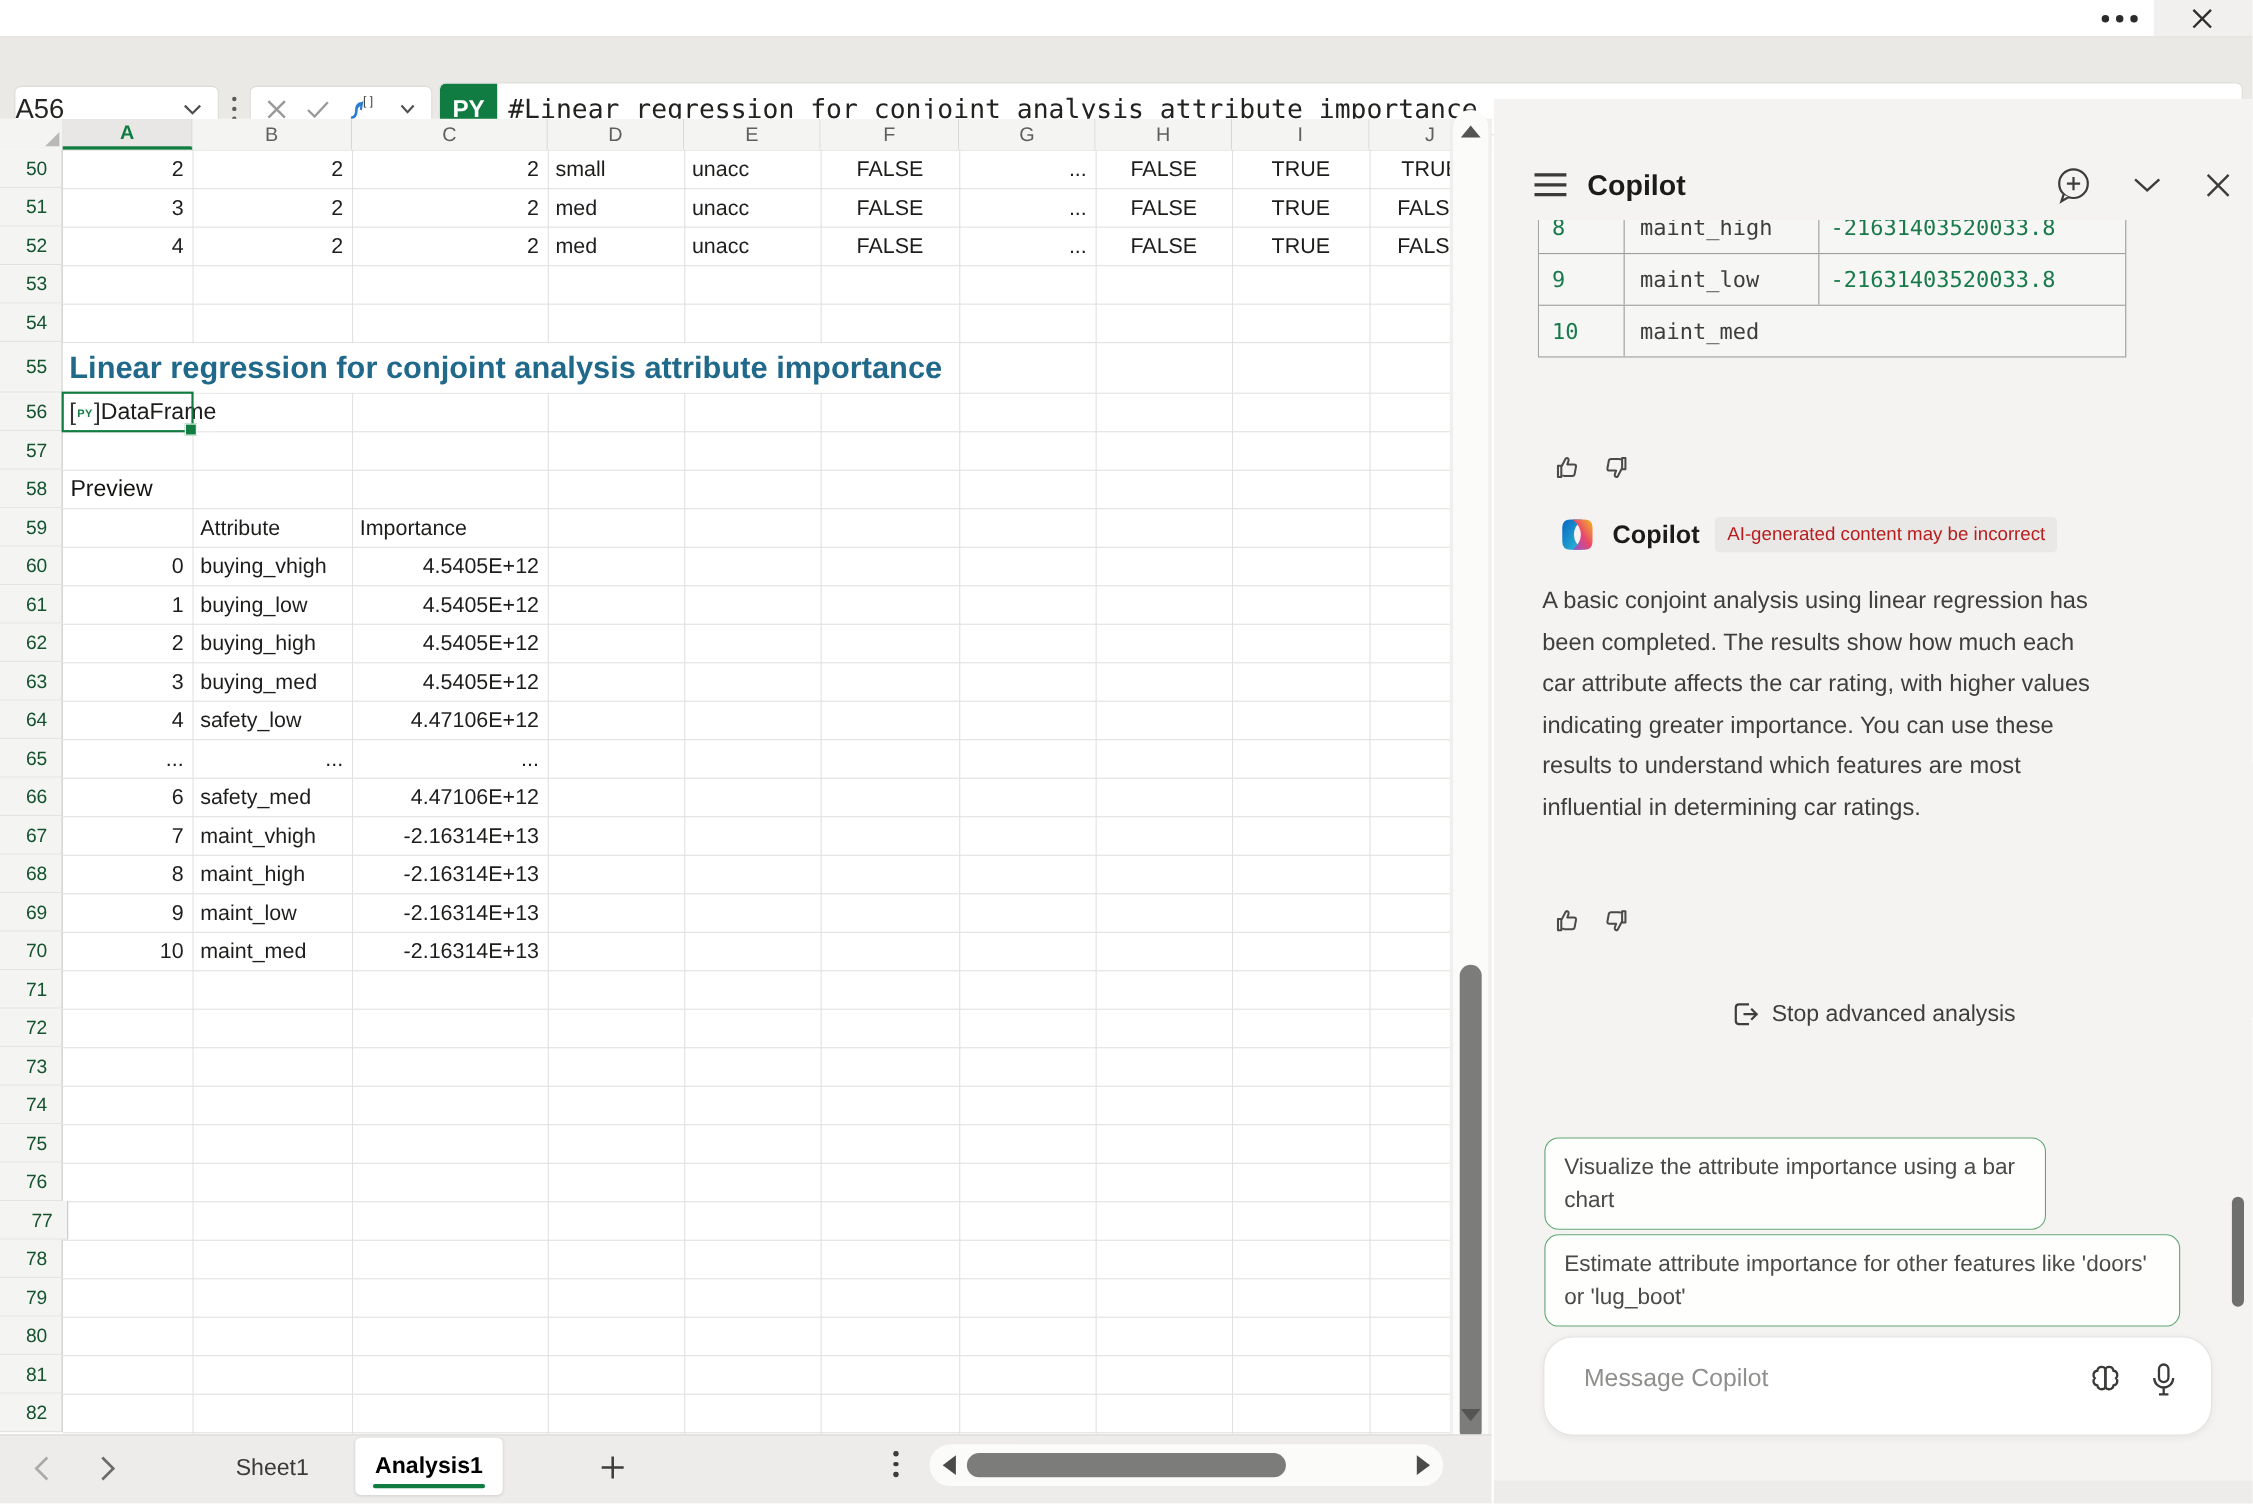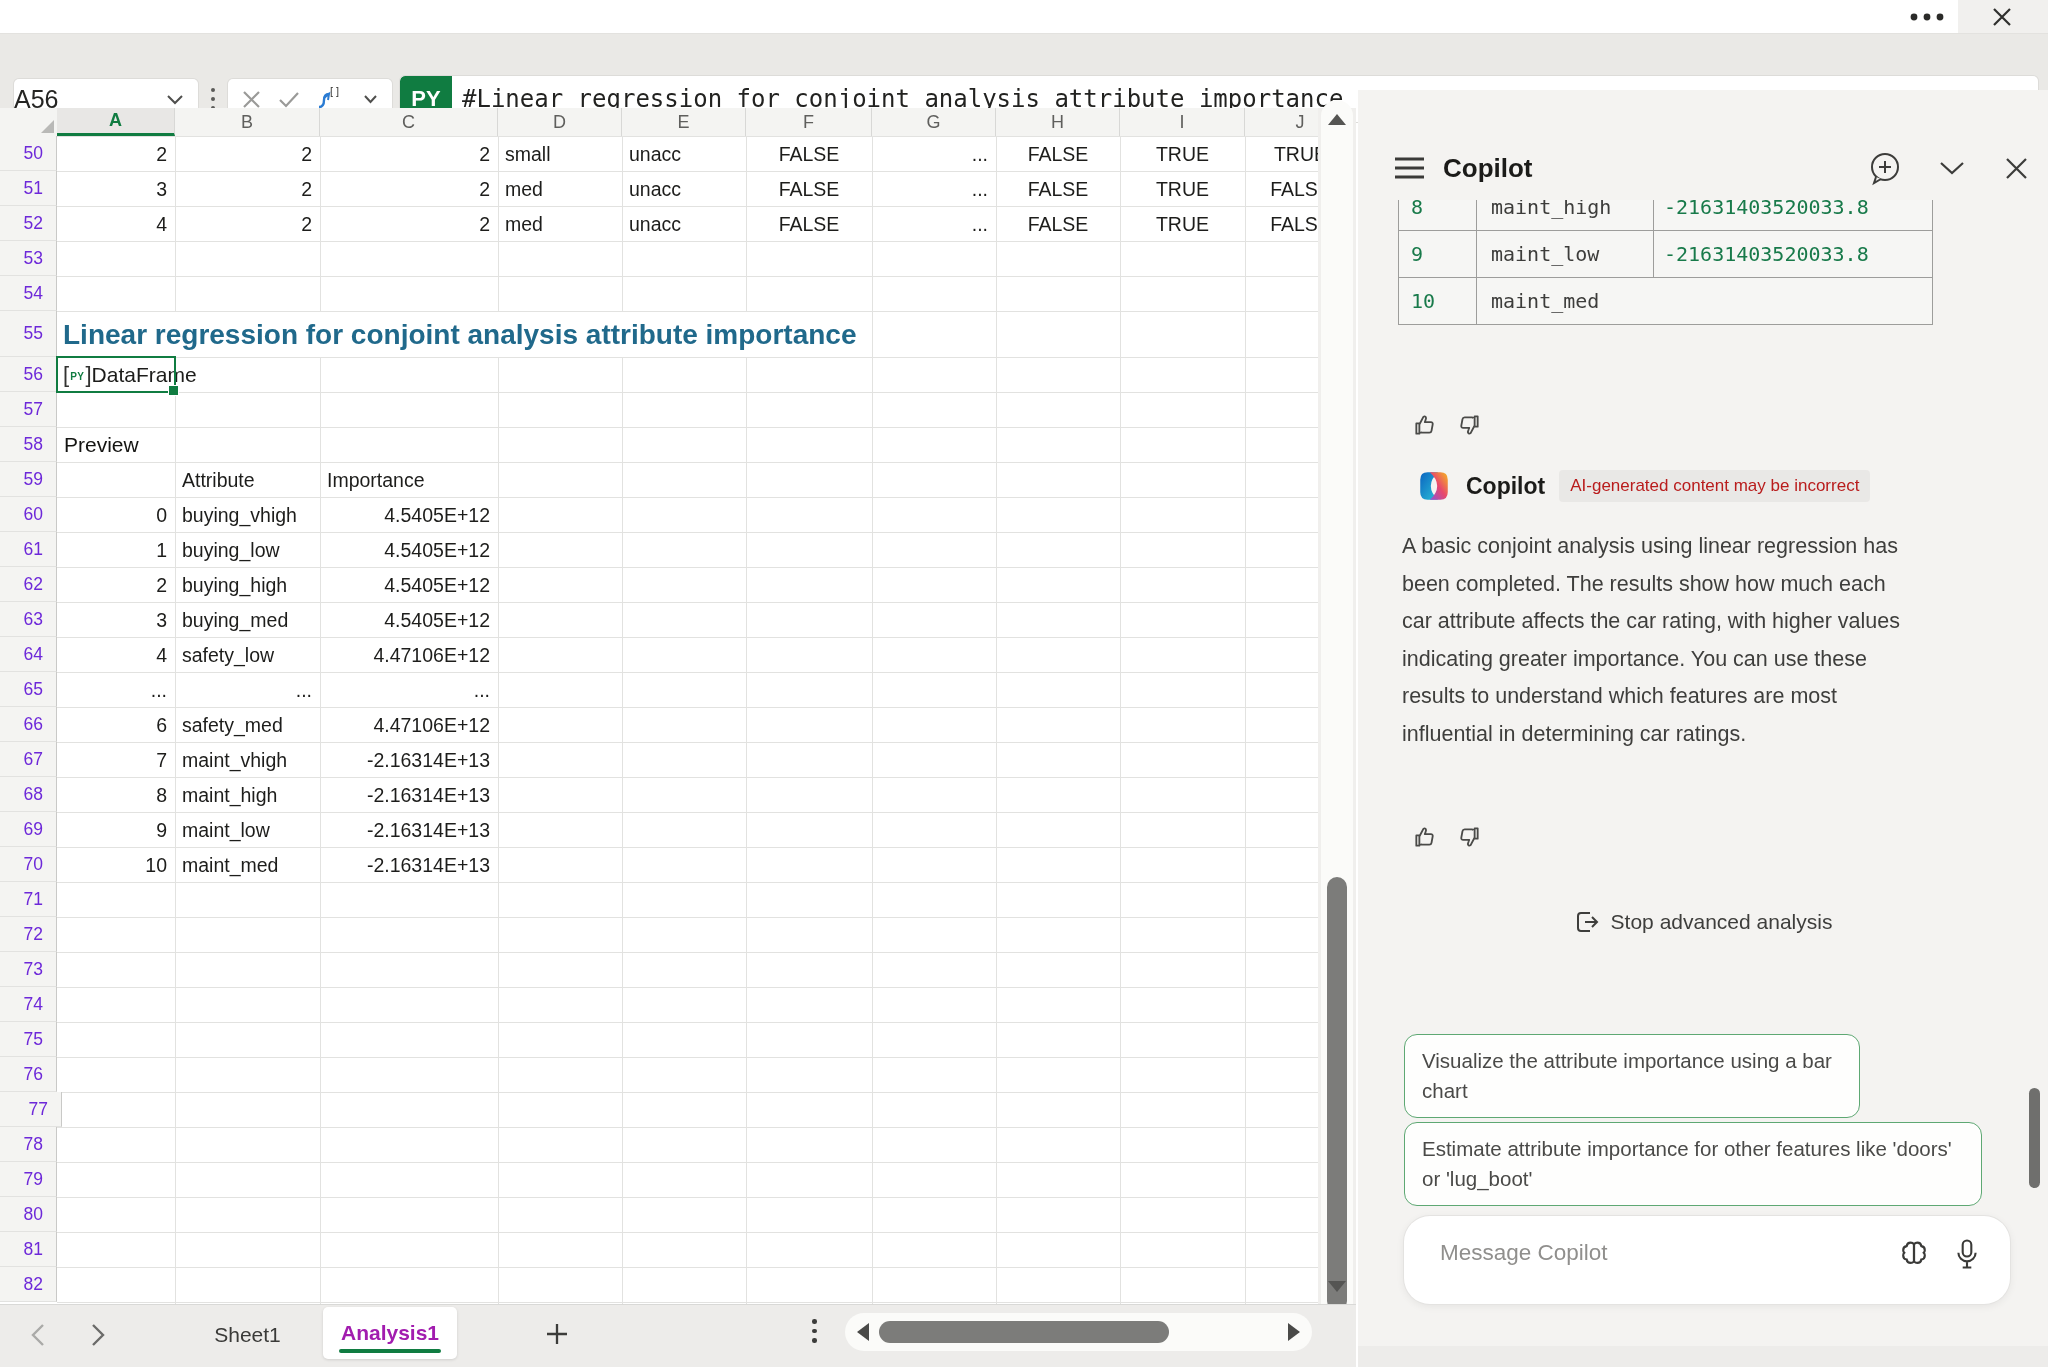--- a/index.html
+++ b/index.html
@@ -29,21 +29,21 @@
   #ftext{font-family:"DejaVu Sans Mono",monospace;font-size:24px;color:#222220;padding-left:10px;white-space:pre;flex:1;}
   #fchev{flex:0 0 44px;display:flex;justify-content:center;}
 
   
   #grid{left:0;top:108px;width:1356px;height:1196px;background:#fff;overflow:hidden;}
   .colhead{position:absolute;top:0;height:28px;background:#f4f4f2;display:flex;align-items:center;
            justify-content:center;font-size:18px;color:#5f5f5d;border-right:1px solid #d8d8d6;box-sizing:border-box;}
   .colhead.active{background:#e8e7e5;color:#107C41;font-weight:bold;border-bottom:3px solid #107C41;}
   #corner{position:absolute;left:0;top:0;width:57px;height:28px;background:#f4f4f2;border-right:1px solid #c9c9c7;}
   #corner:after{content:"";position:absolute;right:3px;bottom:3px;border-left:13px solid transparent;border-bottom:13px solid #b9b9b7;}
-  .rowhead{position:absolute;left:0;width:57px;background:#f4f4f2;font-size:17.5px;color:#6d28d9;
+  .rowhead{position:absolute;left:0;width:57px;background:#f4f4f2;font-size:17.5px;color:#14532d;
            display:flex;align-items:center;justify-content:flex-end;padding-right:13px;
            box-sizing:border-box;border-bottom:1px solid #e2e2e0;border-right:1px solid #c9c9c7;}
   .vline{position:absolute;width:1px;background:#e2e2e0;}
   .hline{position:absolute;height:1px;background:#e2e2e0;}
   .cell{position:absolute;font-size:19.5px;color:#1d1d1b;display:flex;align-items:center;
         box-sizing:border-box;white-space:nowrap;overflow:hidden;}
   .cell.r{justify-content:flex-end;padding-right:8px;}
   .cell.l{justify-content:flex-start;padding-left:7px;}
   .cell.c{justify-content:center;}
   #title-cell{position:absolute;background:#fff;font-size:28px;font-weight:bold;color:#20698b;
@@ -58,21 +58,21 @@
   
   #vsb{left:1318px;top:108px;width:38px;height:1196px;background:#f0efed;}
   #vsb .track{position:absolute;left:3px;top:-8px;width:32px;height:1248px;background:#fbfbf9;border-radius:16px;}
   #vsb .thumb{position:absolute;left:9px;top:769px;width:20px;height:434px;background:#7c7c7a;border-radius:10px;}
   .tri{width:0;height:0;position:absolute;}
 
   
   #tabbar{left:0;top:1304px;width:1356px;height:63px;background:#edecea;border-top:1px solid #d9d9d7;box-sizing:border-box;}
   .sheettab{position:absolute;top:0;height:52px;display:flex;align-items:center;justify-content:center;
             font-size:21px;color:#3a3a38;}
-  .sheettab.active{background:#fff;border-radius:5px;font-weight:bold;color:#a21caf;box-shadow:0 1px 3px rgba(0,0,0,.12);}
+  .sheettab.active{background:#fff;border-radius:5px;font-weight:bold;color:#000000;box-shadow:0 1px 3px rgba(0,0,0,.12);}
   .sheettab.active u{position:absolute;left:16px;right:16px;bottom:6px;height:4px;background:#107C41;border-radius:2px;text-decoration:none;}
   #hsb{position:absolute;left:845px;top:8px;width:467px;height:38px;background:#fbfbf9;border-radius:19px;}
   #hsb .thumb{position:absolute;left:34px;top:8px;width:290px;height:22px;background:#7c7c7a;border-radius:11px;}
 
   
   #panel{left:1358px;top:90px;width:690px;height:1277px;background:#f4f3f1;}
   #p-head{position:absolute;left:36px;top:60px;right:20px;height:36px;display:flex;align-items:center;}
   #p-title{font-size:26px;font-weight:bold;color:#1b1b19;margin-left:18px;flex:1;}
   #p-table-clip{position:absolute;left:40px;top:110px;width:536px;height:126px;overflow:hidden;}
   #p-table{position:absolute;top:-17px;left:0;border:1.5px solid #9d9d9b;background:#f6f6f4;}

